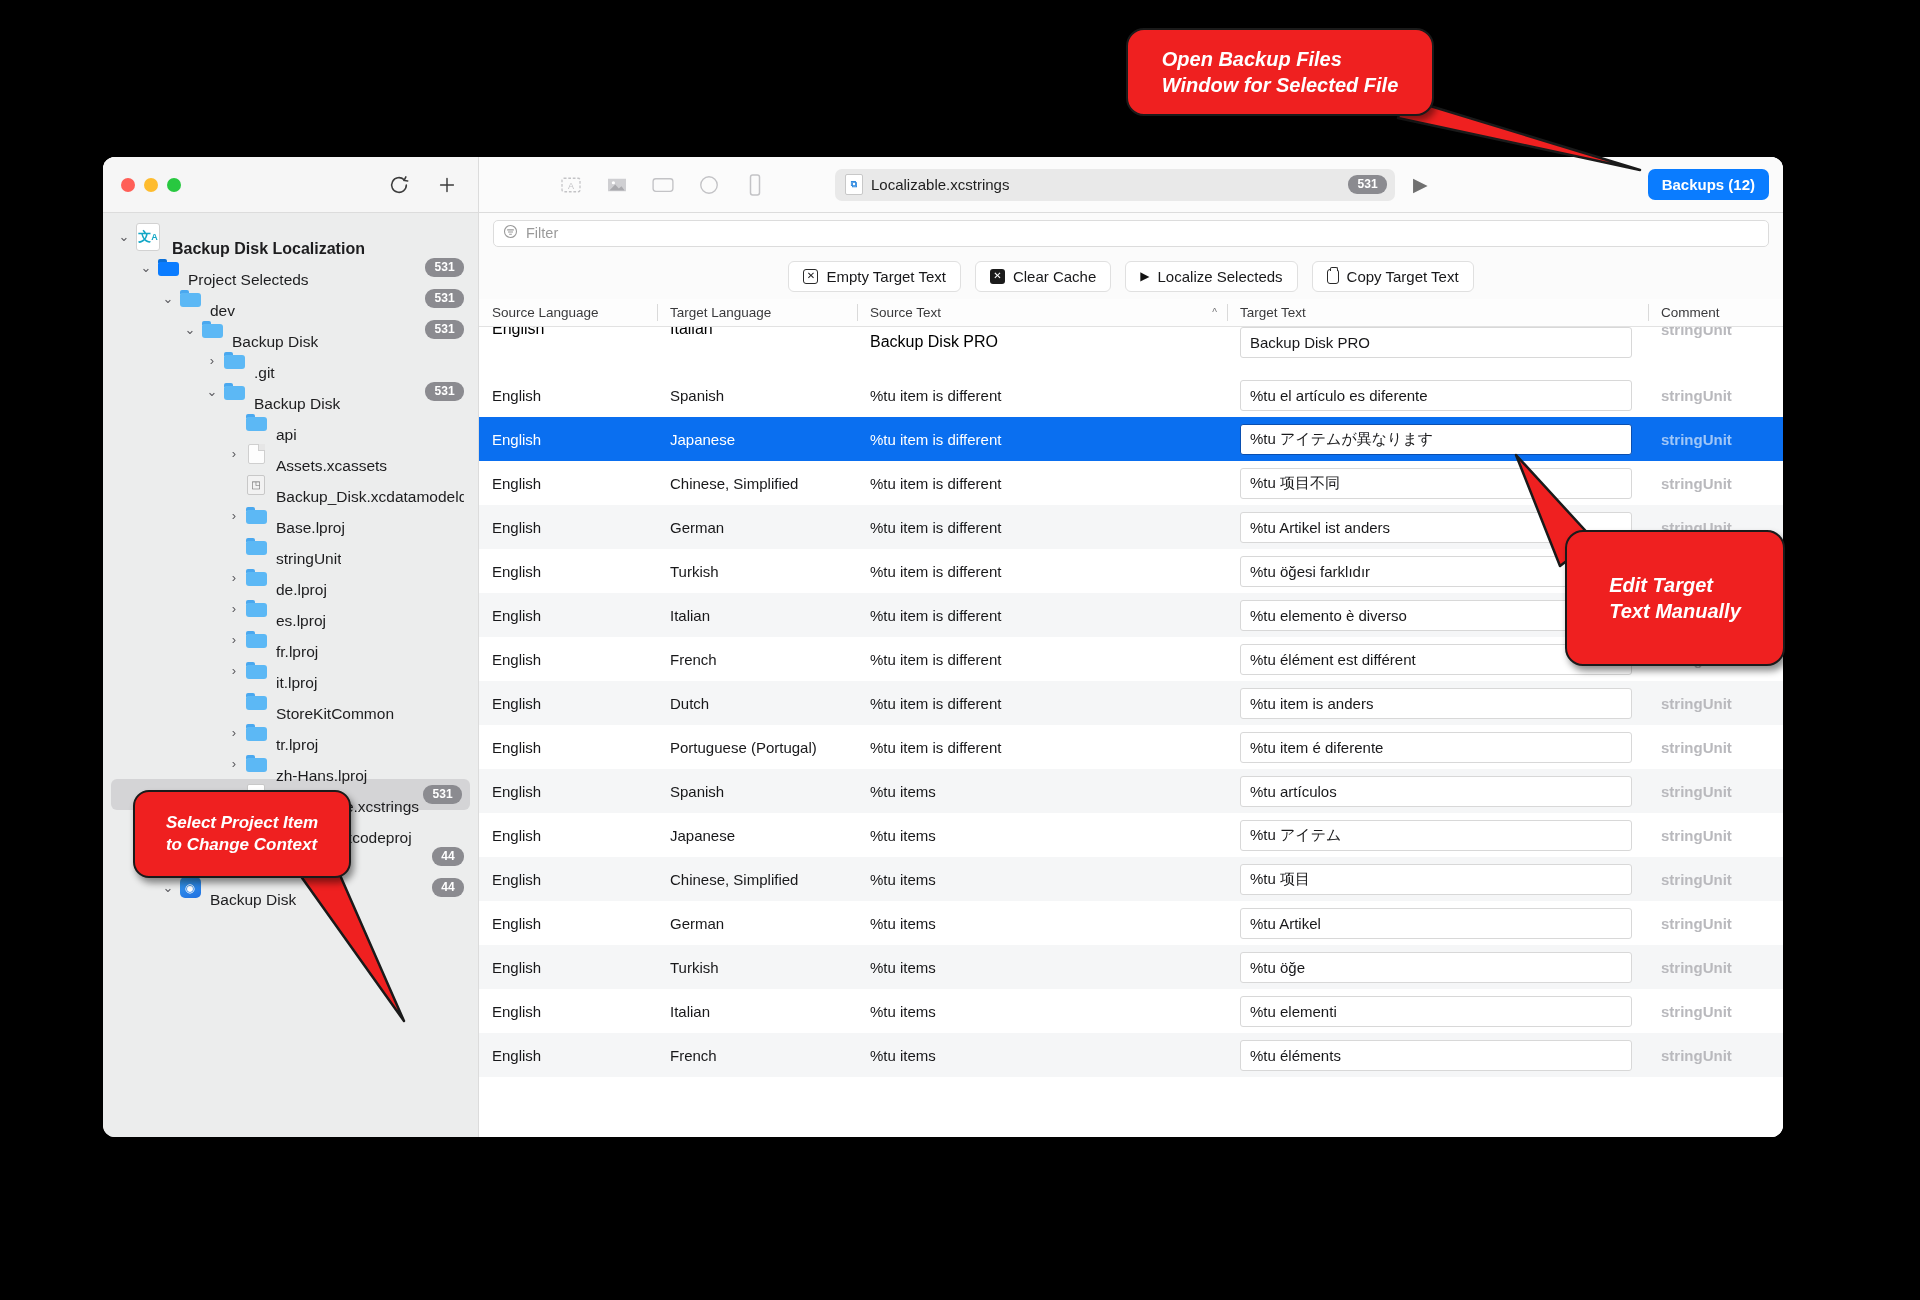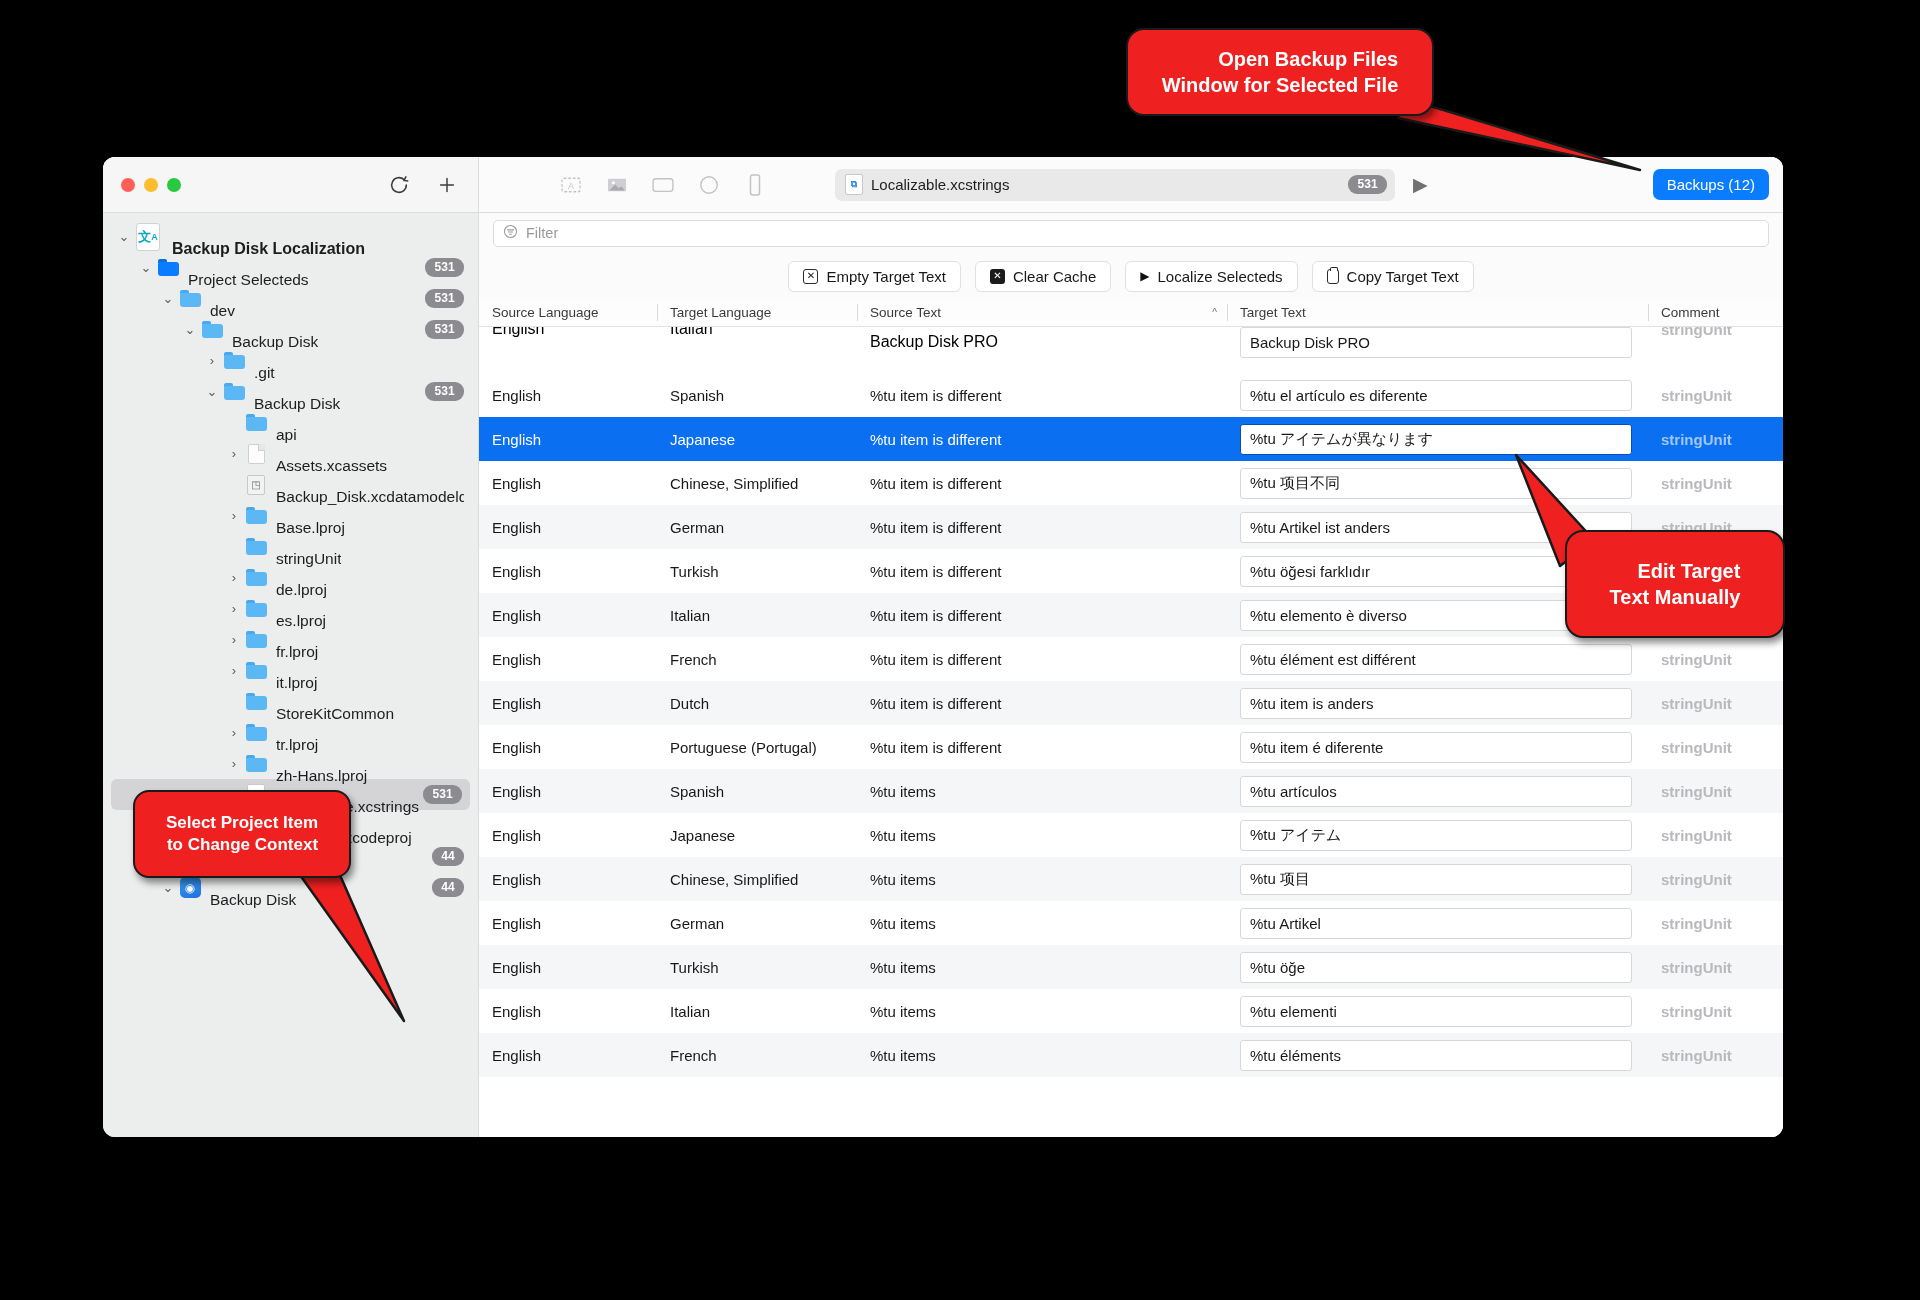--- a/index.html
+++ b/index.html
@@ -86,21 +86,21 @@
   .play-btn { margin-left: 18px; color: #707070; font-size: 19px; }
   .backups-btn {
     margin-left: auto;
     background: #0a7cff;
     color: #fff;
     font-size: 15px;
     border-radius: 7px;
     padding: 7px 14px;
     border: none;
     font-family: inherit;
-    font-weight: 400;
+    font-weight: 700;
   }
 
   
   .body-split { flex: 1; display: flex; min-height: 0; }
 
   
   .sidebar {
     width: 376px;
     background: #eceded;
     border-right: 1px solid #dcdcdc;
@@ -258,28 +258,29 @@
   .partial-inner { position: absolute; left: 0; right: 0; top: -21px; display: flex; align-items: center; height: 46px; }
 
   
   .callout {
     position: absolute;
     background: #ef2020;
     border: 2.5px solid #1a1a1a;
     border-radius: 18px;
     color: #fff;
     font-weight: 700;
-    text-align: right;
+    text-align: left;
     line-height: 1.3;
     box-shadow: 3px 5px 7px rgba(0,0,0,.45);
     display: flex; align-items: center; justify-content: center;
     padding: 10px 18px;
+    font-style: italic;
   }
   #callout-backups { left: 1126px; top: 28px; width: 308px; height: 88px; font-size: 20px; }
-  #callout-edit    { left: 1565px; top: 530px; width: 220px; height: 108px; font-size: 20px; }
+  #callout-edit    { left: 1565px; top: 530px; width: 220px; height: 136px; font-size: 20px; }
   #callout-select  { left: 133px; top: 790px; width: 218px; height: 88px; font-size: 17px; border-radius: 16px; }
 
   .pointer { position: absolute; pointer-events: none; }
 </style>
 </head>
 <body>
 
 <div id="app-window">
 
   <div class="titlebar">

